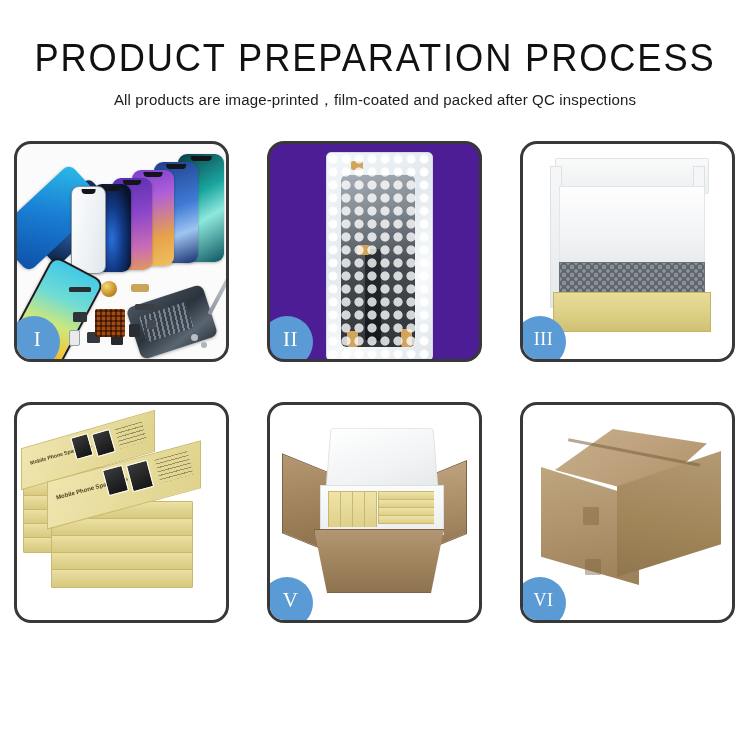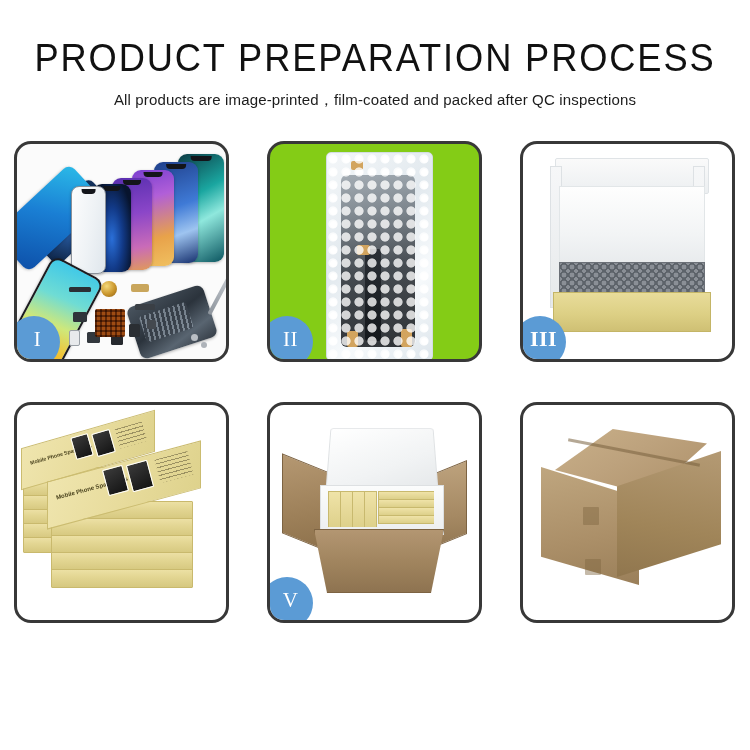--- a/index.html
+++ b/index.html
@@ -77,21 +77,21 @@
     display: flex;
     align-items: center;
     justify-content: center;
     font-family: "Liberation Serif", serif;
     font-size: 21px;
     letter-spacing: 0.5px;
     z-index: 40;
     padding: 0 0 6px 7px;
     box-sizing: border-box;
   }
-  .badge.wide { font-size: 22px; font-weight: bold; }
+  .badge.wide { font-size: 18px; }
 
   
   .p1 { background: #fbfbfb; }
   .ph {
     position: absolute;
     border-radius: 9px;
     box-shadow: 0 1px 3px rgba(0,0,0,0.28);
   }
   
   .ph-e { right: 2px;  top: 10px;  width: 46px; height: 108px;
@@ -165,21 +165,21 @@
   .chip-grid {
     position:absolute; left:78px; top:165px; width:30px; height:28px; z-index:15;
     background:
       repeating-linear-gradient(0deg,#7b4a1c 0 2px, #c98b45 2px 5px),
       repeating-linear-gradient(90deg,#7b4a1c 0 2px, #c98b45 2px 5px);
     background-blend-mode: multiply;
     border-radius:2px;
   }
 
   
-  .p2 { background: #84cc16; }
+  .p2 { background: #4c1d95; }
   .bubble-bag {
     position: absolute; left: 56px; top: 8px;
     width: 105px; height: 207px;
     background:
       radial-gradient(circle at 50% 50%, rgba(255,255,255,0.95) 0 3px, rgba(200,210,218,0.0) 4px),
       linear-gradient(135deg,#f4f7f9 0%, #e2e9ee 40%, #f7fafc 70%, #dde5eb 100%);
     background-size: 13px 13px, 100% 100%;
     border: 1px solid #d4dde3;
     border-radius: 5px;
     overflow: hidden;
@@ -474,15 +474,16 @@
     <div class="panel-inner">
       <div class="c6">
         <div class="c6-top"></div>
         <div class="c6-left"></div>
         <div class="c6-right"></div>
         <div class="c6-seam"></div>
         <div class="c6-tab" style="left:42px;top:78px;width:16px;height:18px;"></div>
         <div class="c6-tab" style="left:44px;top:130px;width:16px;height:16px;"></div>
       </div>
     </div>
+    <div class="badge wide">VI</div>
   </div>
 
 </div>
 
 </body></html>

